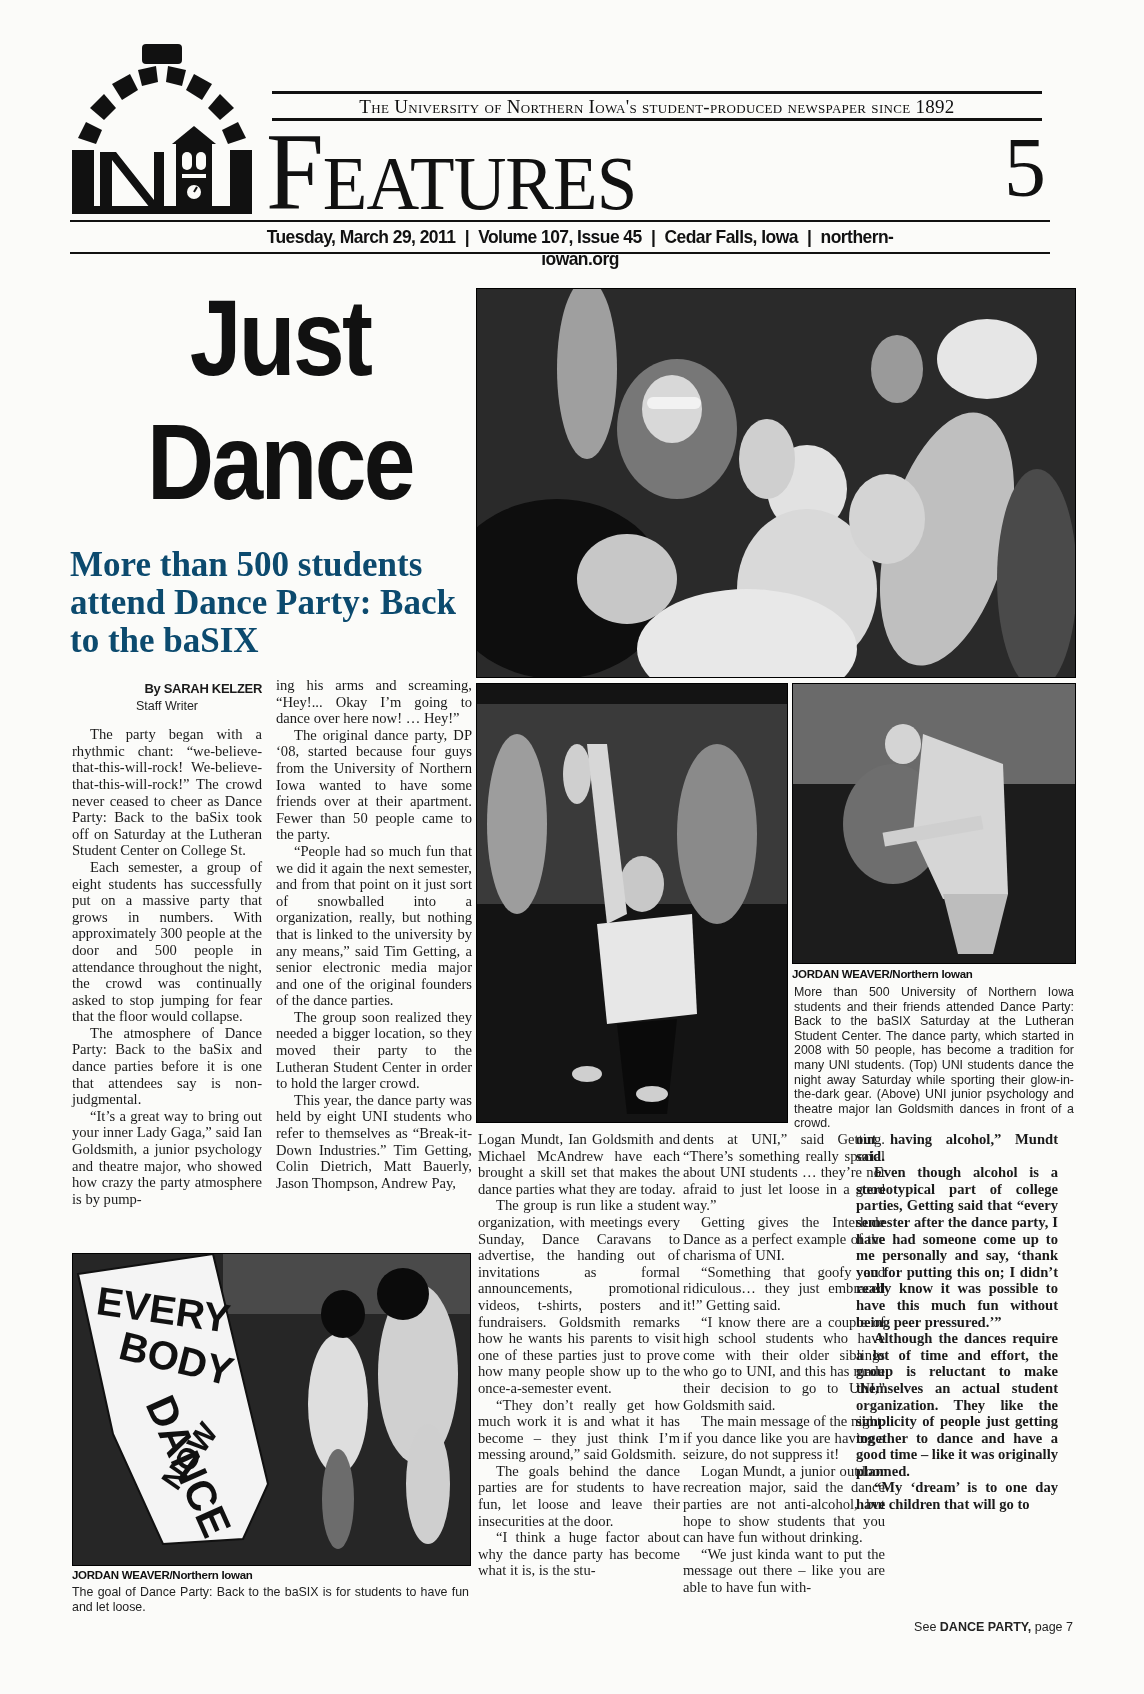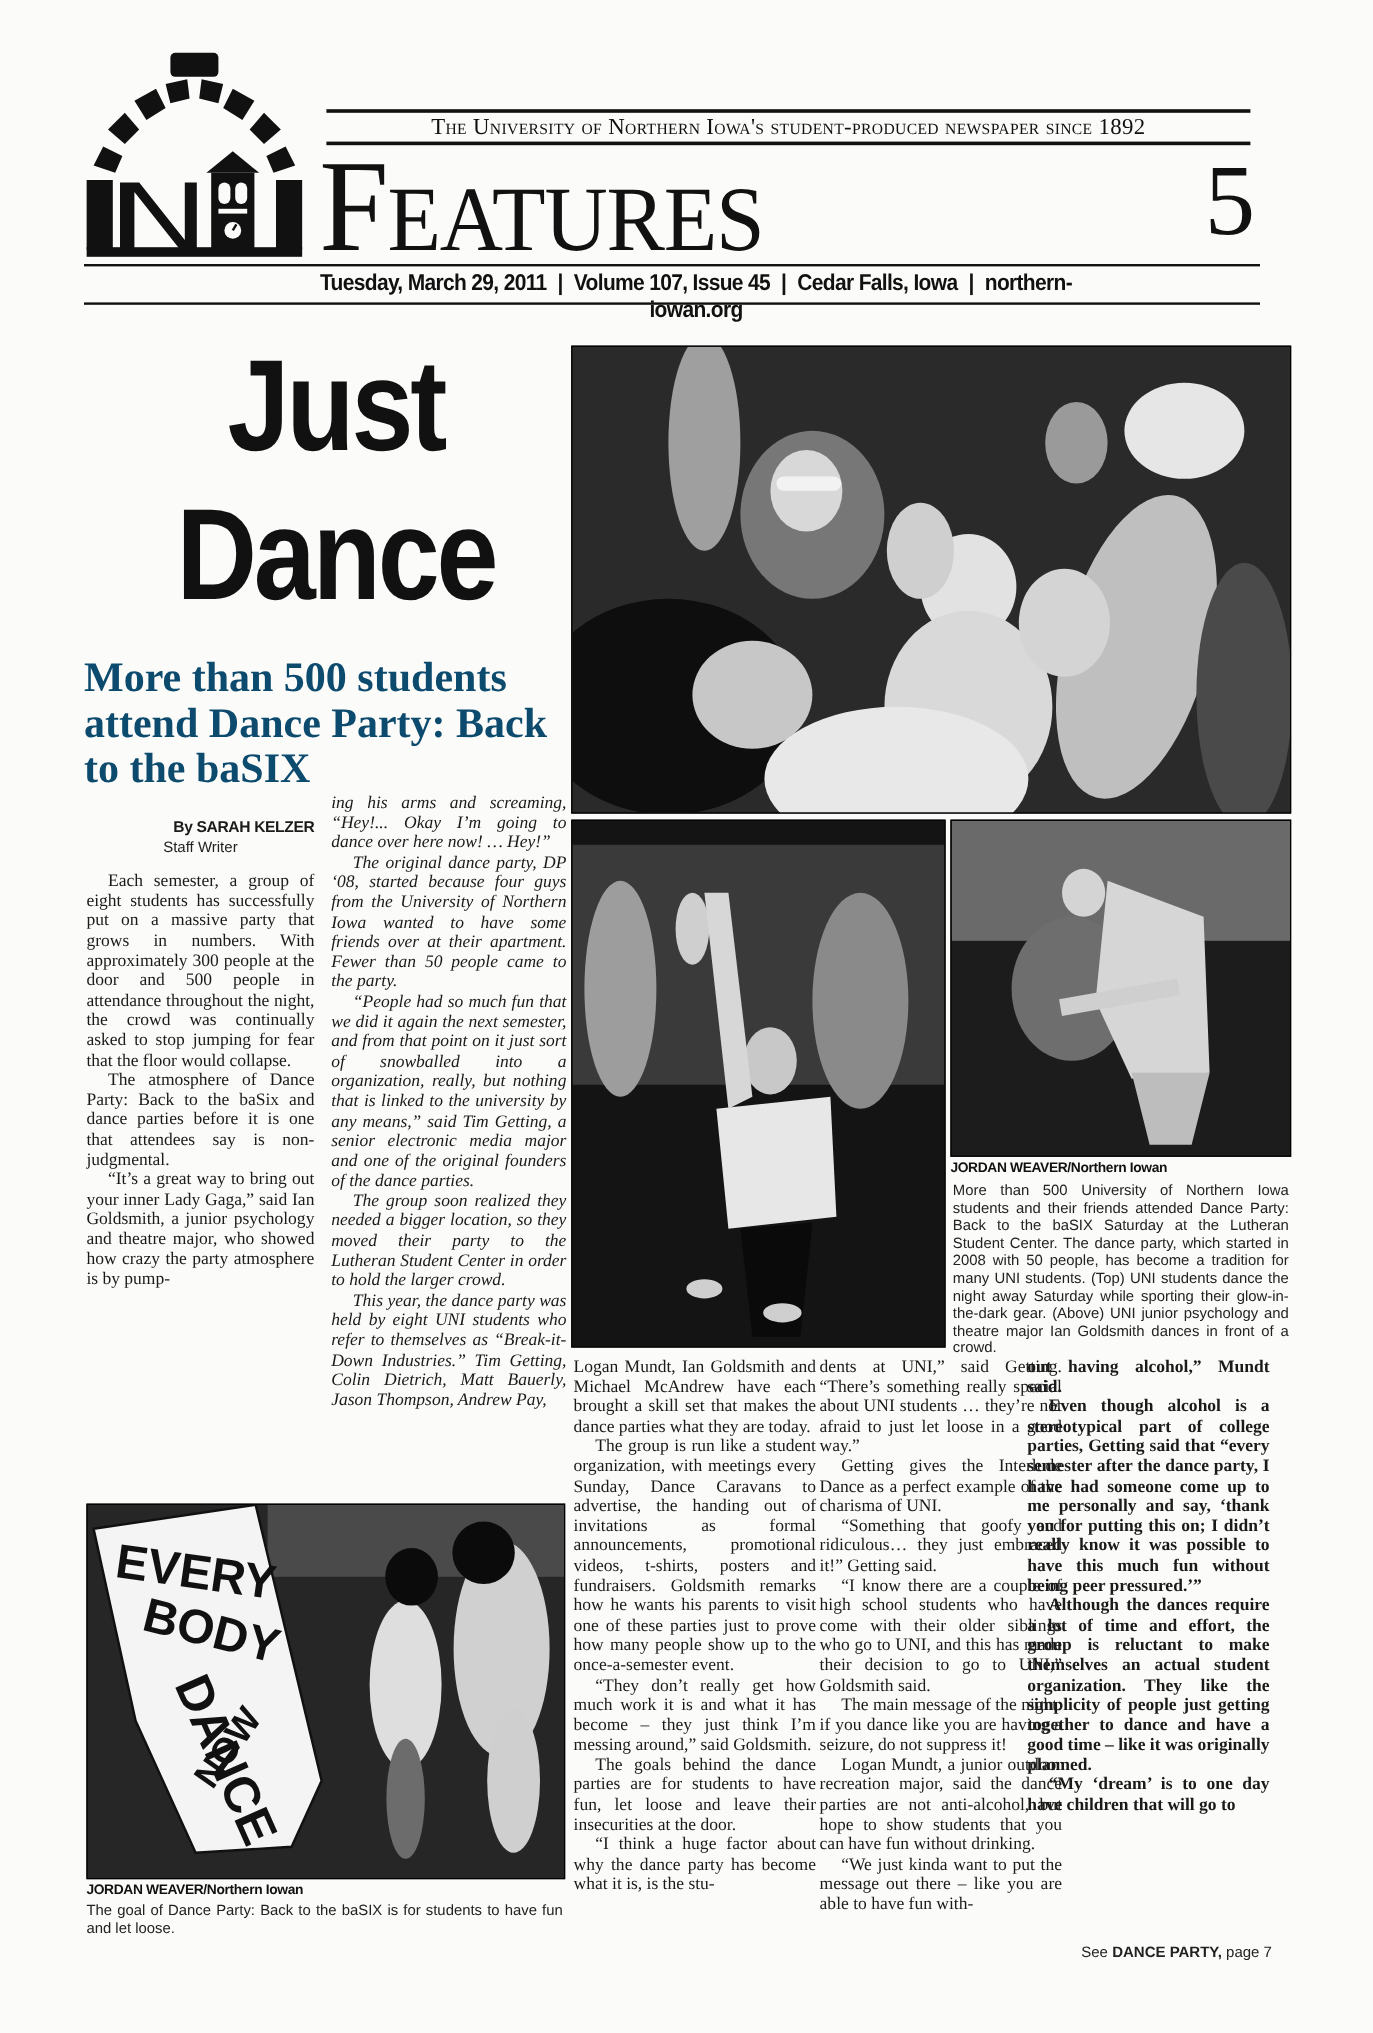--- a/index.html
+++ b/index.html
@@ -134,26 +134,27 @@
 
 <div class="abs headline">
   <div>Just</div>
   <div>Dance</div>
 </div>
 <div class="abs subhead">More than 500 students attend Dance Party: Back to the baSIX</div>
 
 <div class="col" style="left:72px; top:681px; width:190px;">
   <div class="byline">By SARAH KELZER</div>
   <div class="byline-role">Staff Writer</div>
+  <p>The party began with a rhythmic chant: “we-believe-that-this-will-rock! We-believe-that-this-will-rock!” The crowd never ceased to cheer as Dance Party: Back to the baSix took off on Saturday at the Lutheran Student Center on College St.</p>
   <p>Each semester, a group of eight students has successfully put on a massive party that grows in numbers. With approximately 300 people at the door and 500 people in attendance throughout the night, the crowd was continually asked to stop jumping for fear that the floor would collapse.</p>
   <p>The atmosphere of Dance Party: Back to the baSix and dance parties before it is one that attendees say is non-judgmental.</p>
   <p>“It’s a great way to bring out your inner Lady Gaga,” said Ian Goldsmith, a junior psychology and theatre major, who showed how crazy the party atmosphere is by pump-</p>
 </div>
 
-<div class="col" style="left:276px; top:661px; width:196px;font-style:italic;">
+<div class="col" style="left:276px; top:677px; width:196px;">
   <p class="noindent">ing his arms and screaming, “Hey!... Okay I’m going to dance over here now! … Hey!”</p>
   <p>The original dance party, DP ‘08, started because four guys from the University of Northern Iowa wanted to have some friends over at their apartment. Fewer than 50 people came to the party.</p>
   <p>“People had so much fun that we did it again the next semester, and from that point on it just sort of snowballed into a organization, really, but nothing that is linked to the university by any means,” said Tim Getting, a senior electronic media major and one of the original founders of the dance parties.</p>
   <p>The group soon realized they needed a bigger location, so they moved their party to the Lutheran Student Center in order to hold the larger crowd.</p>
   <p>This year, the dance party was held by eight UNI students who refer to themselves as “Break-it-Down Industries.” Tim Getting, Colin Dietrich, Matt Bauerly, Jason Thompson, Andrew Pay,</p>
 </div>
 
 <div class="photo" style="left:476px; top:288px; width:598px; height:388px;">
   <svg viewBox="0 0 598 388" preserveAspectRatio="none">
     <rect width="598" height="388" fill="#2a2a2a"></rect>
@@ -246,17 +247,17 @@
   <p>“We just kinda want to put the message out there – like you are able to have fun with-</p>
 </div>
 
 <div class="col" style="left:856px; top:1131px; width:202px;font-weight:bold;">
   <p class="noindent">out having alcohol,” Mundt said.</p>
   <p>Even though alcohol is a stereotypical part of college parties, Getting said that “every semester after the dance party, I have had someone come up to me personally and say, ‘thank you for putting this on; I didn’t really know it was possible to have this much fun without being peer pressured.’”</p>
   <p>Although the dances require a lot of time and effort, the group is reluctant to make themselves an actual student organization. They like the simplicity of people just getting together to dance and have a good time – like it was originally planned.</p>
   <p>“My ‘dream’ is to one day have children that will go to</p>
 </div>
 
-<div class="jump" style="left:888px; top:1620px; width:185px;text-align:center;">
+<div class="jump" style="left:888px; top:1620px; width:185px;">
   <span>See</span>
   <b>DANCE PARTY,</b>
   <span>page 7</span>
 </div>
 
 </body></html>

